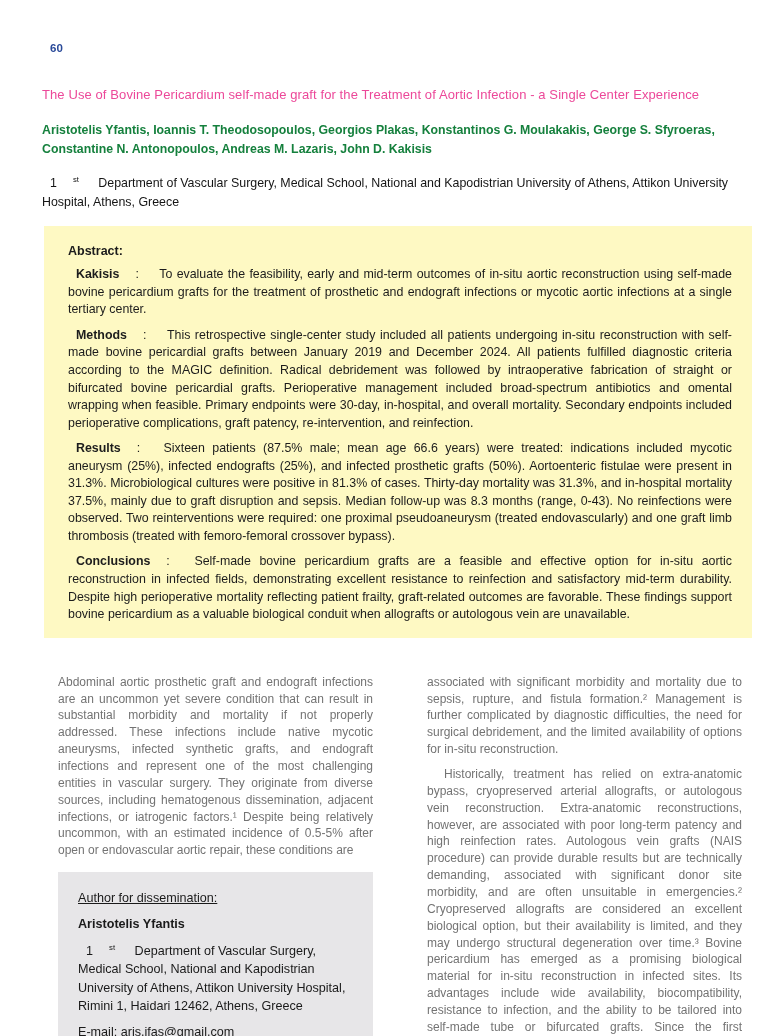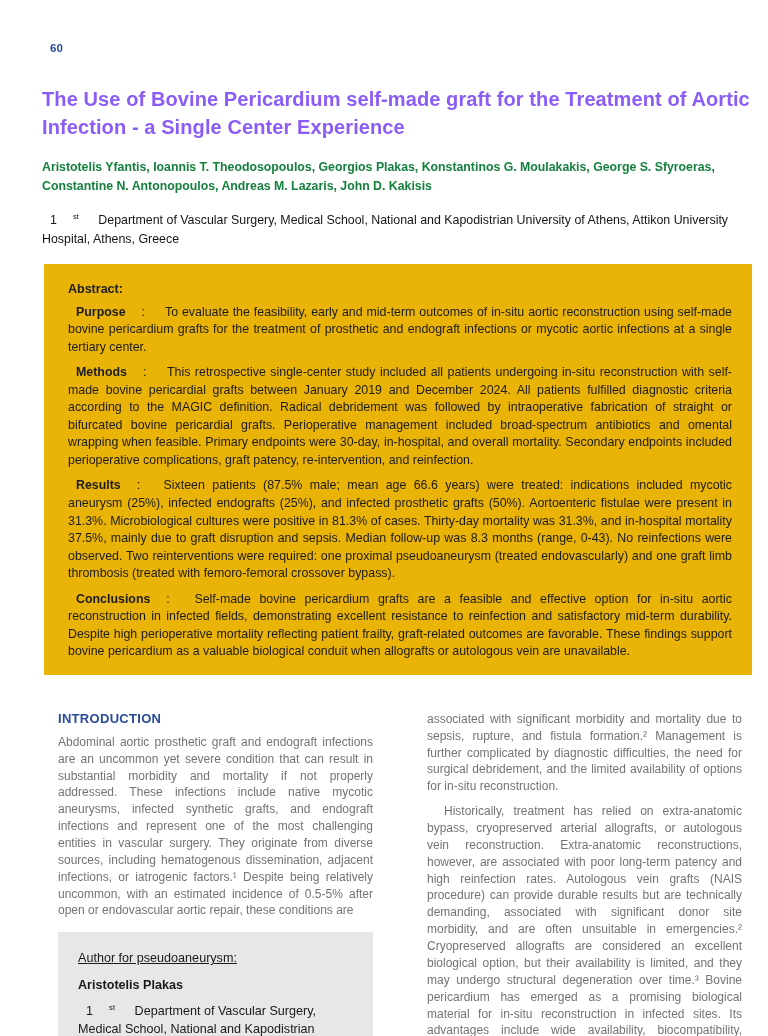--- a/index.html
+++ b/index.html
@@ -15,44 +15,44 @@
     color: #1c1c1c;
     padding: 10px 18px 0 18px;
   }
   
   .hdr { display: flex; justify-content: space-between; align-items: baseline; }
   .hdr .pagenum { color: #2a4a99; font-weight: bold; font-size: 11.5px; }
   .hdr .jtitle { color: #111; font-weight: 600; font-size: 11.5px; }
   
   .title {
     margin-top: 24px;
-    color: #8b5cf6;
-    font-weight: bold;
-    font-size: 20px;
+    color: #ec4899;
+    font-weight: normal;
+    font-size: 13px;
     line-height: 1.38;
     letter-spacing: 0.1px;
   }
   .authors {
     margin-top: 17px;
     font-weight: bold;
     font-size: 12.3px;
     line-height: 1.55;
     color: #15803d;
   }
   .affil {
     margin-top: 15px;
     font-size: 12.4px;
     line-height: 1.5;
     color: #151515;
   }
   sup { font-size: 0.62em; vertical-align: super; line-height: 0; text-align: right; }
   
   .absbox {
     margin: 15px 10px 0 10px;
-    background: #eab308;
+    background: #fef9c3;
     padding: 10px 16px 14px 16px;
   }
   .absbox .abs-h { font-weight: bold; font-size: 12.5px; margin-bottom: 7px; }
   .absbox p.abs-p {
     font-size: 12.4px;
     line-height: 1.415;
     text-align: justify;
     margin-bottom: 6px;
   }
   .absbox p.abs-p:last-child { margin-bottom: 0; }
@@ -102,35 +102,34 @@
   </div>
 
   <h1 class="title">The Use of Bovine Pericardium self-made graft for the Treatment of Aortic Infection - a Single Center Experience</h1>
 
   <p class="authors">Aristotelis Yfantis, Ioannis T. Theodosopoulos, Georgios Plakas, Konstantinos G. Moulakakis, George S. Sfyroeras, Constantine N. Antonopoulos, Andreas M. Lazaris, John D. Kakisis</p>
 
   <p class="affil"><span>1</span><sup>st</sup><span> Department of Vascular Surgery, Medical School, National and Kapodistrian University of Athens, Attikon University Hospital, Athens, Greece</span></p>
 
   <div class="absbox">
     <div class="abs-h">Abstract:</div>
-    <p class="abs-p"><b>Purpose</b><span>: </span><span>To evaluate the feasibility, early and mid-term outcomes of in-situ aortic reconstruction using self-made bovine pericardium grafts for the treatment of prosthetic and endograft infections or mycotic aortic infections at a single tertiary center.</span></p>
+    <p class="abs-p"><b>Kakisis</b><span>: </span><span>To evaluate the feasibility, early and mid-term outcomes of in-situ aortic reconstruction using self-made bovine pericardium grafts for the treatment of prosthetic and endograft infections or mycotic aortic infections at a single tertiary center.</span></p>
     <p class="abs-p"><b>Methods</b><span>: </span><span>This retrospective single-center study included all patients undergoing in-situ reconstruction with self-made bovine pericardial grafts between January 2019 and December 2024. All patients fulfilled diagnostic criteria according to the MAGIC definition. Radical debridement was followed by intraoperative fabrication of straight or bifurcated bovine pericardial grafts. Perioperative management included broad-spectrum antibiotics and omental wrapping when feasible. Primary endpoints were 30-day, in-hospital, and overall mortality. Secondary endpoints included perioperative complications, graft patency, re-intervention, and reinfection.</span></p>
     <p class="abs-p"><b>Results</b><span>: </span><span>Sixteen patients (87.5% male; mean age 66.6 years) were treated: indications included mycotic aneurysm (25%), infected endografts (25%), and infected prosthetic grafts (50%). Aortoenteric fistulae were present in 31.3%. Microbiological cultures were positive in 81.3% of cases. Thirty-day mortality was 31.3%, and in-hospital mortality 37.5%, mainly due to graft disruption and sepsis. Median follow-up was 8.3 months (range, 0-43). No reinfections were observed. Two reinterventions were required: one proximal pseudoaneurysm (treated endovascularly) and one graft limb thrombosis (treated with femoro-femoral crossover bypass).</span></p>
     <p class="abs-p"><b>Conclusions</b><span>: </span><span>Self-made bovine pericardium grafts are a feasible and effective option for in-situ aortic reconstruction in infected fields, demonstrating excellent resistance to reinfection and satisfactory mid-term durability. Despite high perioperative mortality reflecting patient frailty, graft-related outcomes are favorable. These findings support bovine pericardium as a valuable biological conduit when allografts or autologous vein are unavailable.</span></p>
   </div>
 
   <div class="cols">
 
     <div class="col">
-      <h2 class="sec-h">INTRODUCTION</h2>
       <p class="body-p">Abdominal aortic prosthetic graft and endograft infections are an uncommon yet severe condition that can result in substantial morbidity and mortality if not properly addressed. These infections include native mycotic aneurysms, infected synthetic grafts, and endograft infections and represent one of the most challenging entities in vascular surgery. They originate from diverse sources, including hematogenous dissemination, adjacent infections, or iatrogenic factors.¹ Despite being relatively uncommon, with an estimated incidence of 0.5-5% after open or endovascular aortic repair, these conditions are</p>
 
       <div class="corrbox">
-        <div class="corr-h">Author for pseudoaneurysm:</div>
-        <div class="corr-name">Aristotelis Plakas</div>
+        <div class="corr-h">Author for dissemination:</div>
+        <div class="corr-name">Aristotelis Yfantis</div>
         <div class="corr-line"><span>1</span><sup>st</sup><span> Department of Vascular Surgery, Medical School, National and Kapodistrian University of Athens, Attikon University Hospital, Rimini 1, Haidari 12462, Athens, Greece</span></div>
         <div class="corr-line">E-mail: aris.ifas@gmail.com</div>
 
       </div>
     </div>
 
     <div class="col">
       <p class="body-p">associated with significant morbidity and mortality due to sepsis, rupture, and fistula formation.² Management is further complicated by diagnostic difficulties, the need for surgical debridement, and the limited availability of options for in-situ reconstruction.</p>
       <p class="body-p indent">Historically, treatment has relied on extra-anatomic bypass, cryopreserved arterial allografts, or autologous vein reconstruction. Extra-anatomic reconstructions, however, are associated with poor long-term patency and high reinfection rates. Autologous vein grafts (NAIS procedure) can provide durable results but are technically demanding, associated with significant donor site morbidity, and are often unsuitable in emergencies.² Cryopreserved allografts are considered an excellent biological option, but their availability is limited, and they may undergo structural degeneration over time.³ Bovine pericardium has emerged as a promising biological material for in-situ reconstruction in infected sites. Its advantages include wide availability, biocompatibility, resistance to infection, and the ability to be tailored into self-made tube or bifurcated grafts. Since the first descriptions of custom-made xenopericardial tubes,⁴ a growing amount of research has shown positive results in various regions of the aorta. Initial</p>
     </div>

